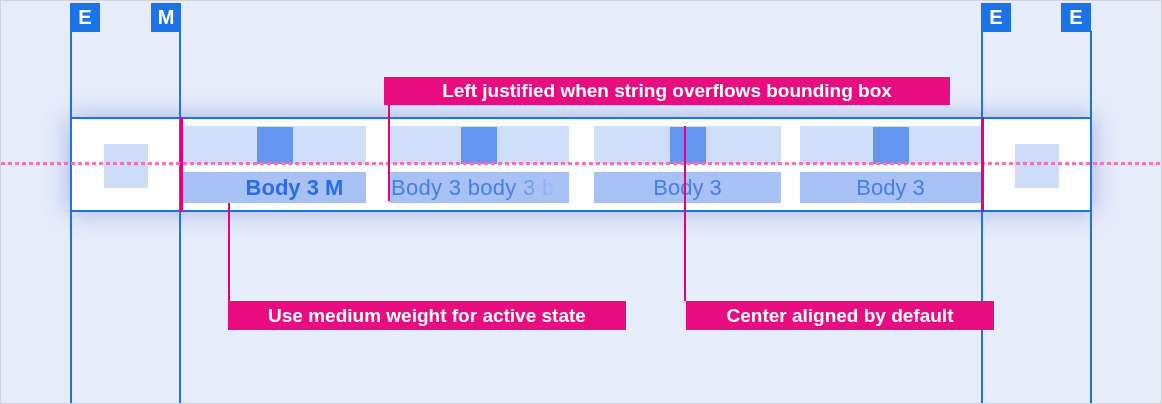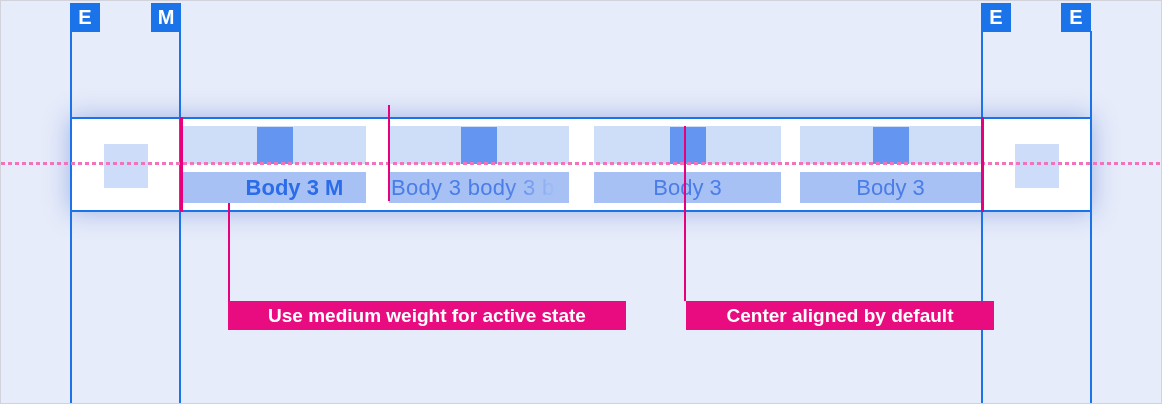--- a/index.html
+++ b/index.html
@@ -112,16 +112,17 @@
   </div>
 
   <div class="baseline"></div>
 
   <div class="ann-line seg-start"></div>
   <div class="ann-line seg-end"></div>
   <div class="ann-line a-left"></div>
   <div class="ann-line a-medium"></div>
   <div class="ann-line a-center"></div>
 
+  <div class="ann l1">Left justified when string overflows bounding box</div>
   <div class="ann l4">Center aligned by default</div>
   <div class="ann l3">Use medium weight for active state</div>
 
 </div>
 
 </body></html>

